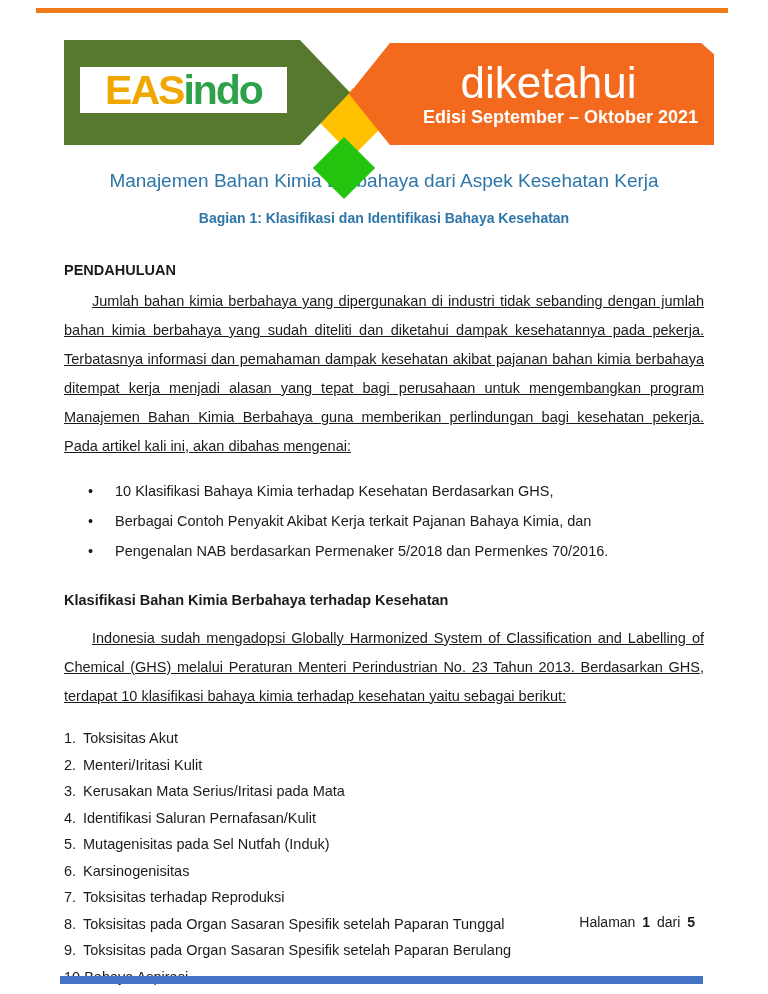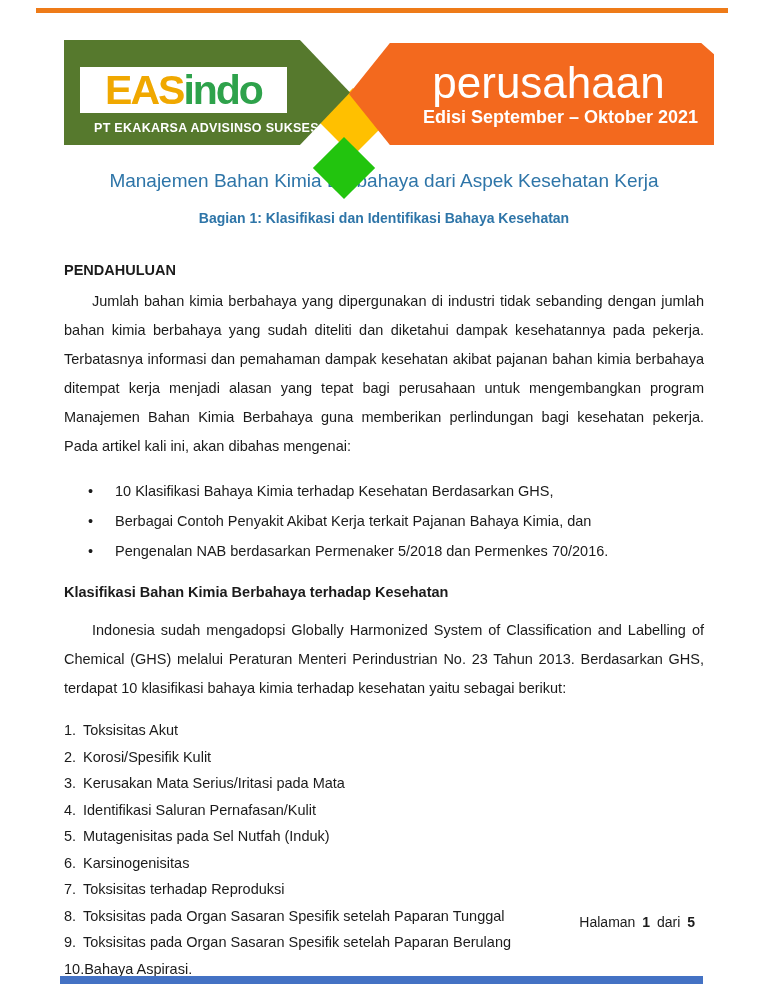--- a/index.html
+++ b/index.html
@@ -27,25 +27,25 @@
     clip-path:polygon(11.2% 0,96.5% 0,100% 11%,100% 100%,11.2% 100%,0 50%);z-index:3;
     display:flex;flex-direction:column;align-items:center;justify-content:center;padding-left:34px;box-sizing:border-box;}
   .banner-title{color:#fff;font-size:44px;line-height:1.0;letter-spacing:0;}
   .banner-edition{color:#fff;font-size:18px;font-weight:bold;margin-top:2px;white-space:nowrap;margin-left:24px;}
 
   
   .content{position:absolute;left:64px;top:170px;width:640px;}
   .article-title{color:var(--title-blue,#2e75a8);font-size:19px;text-align:center;font-weight:500;}
   .article-subtitle{color:var(--title-blue,#2e75a8);font-size:14px;text-align:center;font-weight:600;margin-top:18px;}
   .sec-heading{font-size:14.5px;font-weight:bold;margin-top:36px;}
-  .para{font-size:14.5px;line-height:29px;text-align:justify;text-indent:28px;margin-top:9px;}
+  .para{font-size:14.5px;line-height:29px;text-align:justify;text-indent:28px;margin-top:9px;text-decoration:underline;}
   .bullets{list-style:none;margin:5px 0 0 0;padding:0;}
   .bullets li{font-size:14.5px;line-height:30px;padding-left:51px;position:relative;}
   .bullets li .bullet{position:absolute;left:24px;top:0;}
-  .sec-heading.second{margin-top:18px;}
+  .sec-heading.second{margin-top:26px;}
   .para.second{margin-top:16px;}
   .numlist{list-style:none;margin:7px 0 0 0;padding:0;}
   .numlist li{font-size:14.5px;line-height:26.5px;padding-left:19px;position:relative;}
   .numlist li .num{position:absolute;left:0;top:0;width:19px;}
   .numlist li.tight{padding-left:0;}
   .numlist li.tight .num{position:static;width:auto;}
 
   
   .footer{position:absolute;left:64px;top:914px;width:631px;text-align:right;font-size:14px;}
   .footer .b{font-weight:bold;}
@@ -60,25 +60,24 @@
   <div class="top-bar"></div>
 
   <div class="header">
     <div class="diamond yellow"></div>
     <div class="diamond green"></div>
 
     <div class="logo-block">
       <div class="logo-box">
         <div class="logo-text"><span class="p1">EAS</span><span class="p2">indo</span></div>
       </div>
-      <div class="company">PT EKAKARSA ADVISINSO SUKSES</div>
     </div>
 
     <div class="banner-block">
-      <div class="banner-title">perusahaan</div>
+      <div class="banner-title">diketahui</div>
       <div class="banner-edition">Edisi September – Oktober 2021</div>
     </div>
   </div>
 
   <div class="content">
     <div class="article-title">Manajemen Bahan Kimia Berbahaya dari Aspek Kesehatan Kerja</div>
     <div class="article-subtitle">Bagian 1: Klasifikasi dan Identifikasi Bahaya Kesehatan</div>
 
     <div class="sec-heading">PENDAHULUAN</div>
     <p class="para">Jumlah bahan kimia berbahaya yang dipergunakan di industri tidak sebanding dengan jumlah bahan kimia berbahaya yang sudah diteliti dan diketahui dampak kesehatannya pada pekerja. Terbatasnya informasi dan pemahaman dampak kesehatan akibat pajanan bahan kimia berbahaya ditempat kerja menjadi alasan yang tepat bagi perusahaan untuk mengembangkan program Manajemen Bahan Kimia Berbahaya guna memberikan perlindungan bagi kesehatan pekerja. Pada artikel kali ini, akan dibahas mengenai:</p>
@@ -87,21 +86,21 @@
       <li><span class="bullet">•</span><span>10 Klasifikasi Bahaya Kimia terhadap Kesehatan Berdasarkan GHS,</span></li>
       <li><span class="bullet">•</span><span>Berbagai Contoh Penyakit Akibat Kerja terkait Pajanan Bahaya Kimia, dan</span></li>
       <li><span class="bullet">•</span><span>Pengenalan NAB berdasarkan Permenaker 5/2018 dan Permenkes 70/2016.</span></li>
     </ul>
 
     <div class="sec-heading second">Klasifikasi Bahan Kimia Berbahaya terhadap Kesehatan</div>
     <p class="para second">Indonesia sudah mengadopsi Globally Harmonized System of Classification and Labelling of Chemical (GHS) melalui Peraturan Menteri Perindustrian No. 23 Tahun 2013. Berdasarkan GHS, terdapat 10 klasifikasi bahaya kimia terhadap kesehatan yaitu sebagai berikut:</p>
 
     <ol class="numlist">
       <li><span class="num">1.</span><span>Toksisitas Akut</span></li>
-      <li><span class="num">2.</span><span>Korosi/Spesifik Kulit</span></li>
+      <li><span class="num">2.</span><span>Menteri/Iritasi Kulit</span></li>
       <li><span class="num">3.</span><span>Kerusakan Mata Serius/Iritasi pada Mata</span></li>
       <li><span class="num">4.</span><span>Identifikasi Saluran Pernafasan/Kulit</span></li>
       <li><span class="num">5.</span><span>Mutagenisitas pada Sel Nutfah (Induk)</span></li>
       <li><span class="num">6.</span><span>Karsinogenisitas</span></li>
       <li><span class="num">7.</span><span>Toksisitas terhadap Reproduksi</span></li>
       <li><span class="num">8.</span><span>Toksisitas pada Organ Sasaran Spesifik setelah Paparan Tunggal</span></li>
       <li><span class="num">9.</span><span>Toksisitas pada Organ Sasaran Spesifik setelah Paparan Berulang</span></li>
       <li class="tight"><span class="num">10.</span><span>Bahaya Aspirasi.</span></li>
     </ol>
   </div>

